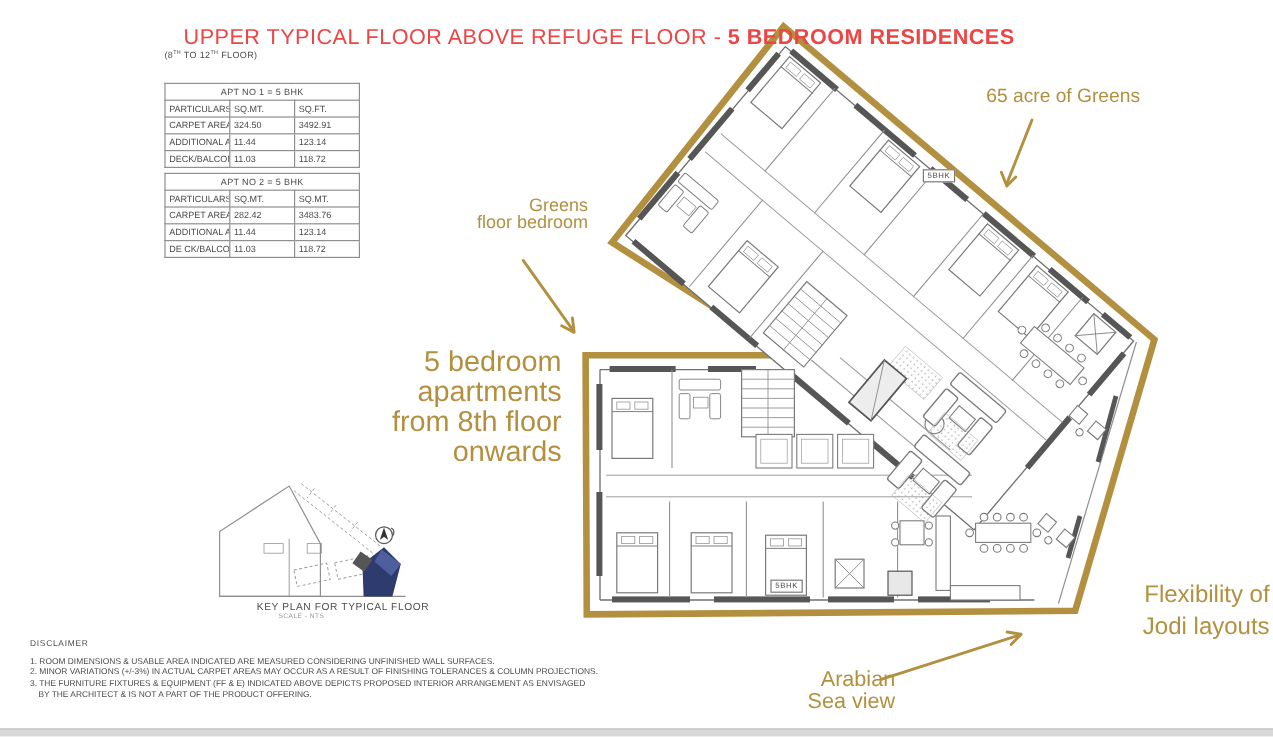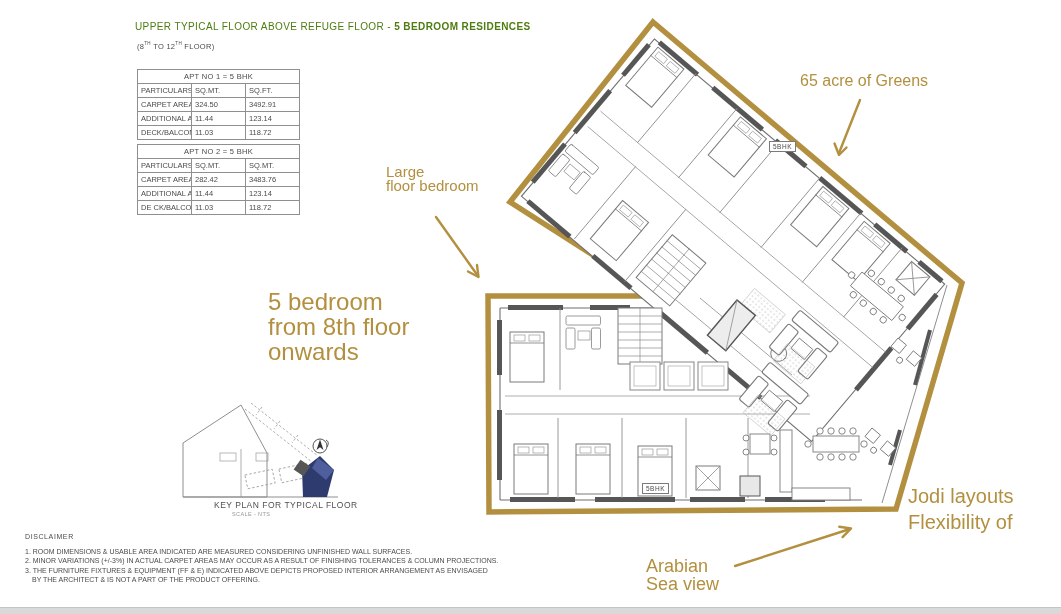--- a/index.html
+++ b/index.html
@@ -1,31 +1,31 @@
 <!DOCTYPE html>
 <html><head>
 <meta charset="utf-8">
 <style>
   html,body{margin:0;padding:0;background:#fff;}
   .canvas{position:relative;width:1061px;height:614px;background:#ffffff;overflow:hidden;
           font-family:"Liberation Sans", sans-serif;color:#3a3a3a;}
   .abs{position:absolute;}
   .plan-svg{position:absolute;left:0;top:0;width:1061px;height:614px;}
-  .page-title{left:135px;top:21px;font-size:10px;letter-spacing:.4px;color:#4d7c0f;white-space:nowrap;}
+  .page-title{left:153px;top:21px;font-size:18px;letter-spacing:.4px;color:#ef4444;white-space:nowrap;}
   .page-title b{font-weight:700;}
   .subtitle{left:137px;top:41px;font-size:7.5px;color:#4a4a4a;letter-spacing:.3px;}
   .subtitle sup{font-size:4.5px;vertical-align:super;}
   .area-table{border-collapse:collapse;background:#fff;table-layout:fixed;width:163px;}
   .area-table td,.area-table th{border:1px solid #8f8f8f;font-size:7.5px;font-weight:400;
       color:#4a4a4a;padding:1px 3px;text-align:left;white-space:nowrap;overflow:hidden;height:11px;}
   .area-table .t-title{text-align:center;letter-spacing:.3px;}
   .tbl1{left:137px;top:69px;}
   .tbl2{left:137px;top:144px;}
   .col-part{width:96px;} .col-mt{width:29px;} .col-ft{width:32px;}
-  .gold-note{color:#B3903F;text-align:left;}
+  .gold-note{color:#B3903F;text-align:right;}
   .note-greens{left:800px;top:72px;width:150px;font-size:16px;}
   .note-plates{left:386px;top:165px;width:104px;font-size:15px;line-height:14px;}
   .note-5bed{left:268px;top:289px;width:200px;font-size:24px;line-height:25px;}
   .note-flex{left:908px;top:483px;width:150px;font-size:20px;line-height:26px;}
   .note-arab{left:646px;top:557px;width:100px;font-size:18px;line-height:18px;}
   .bhk-label{border:1px solid #7a7a7a;background:#fff;font-size:6.5px;color:#4a4a4a;
              letter-spacing:.5px;padding:1px 3px;line-height:7px;}
   .bhk-upper{left:769px;top:141px;} .bhk-lower{left:642px;top:483px;}
   .keyplan-title{left:214px;top:500px;width:150px;text-align:left;font-size:8.5px;
                  letter-spacing:.5px;color:#4f4f4f;}
@@ -335,31 +335,32 @@
     <tr>
       <td>DE CK/BALCONY AREA</td>
       <td>11.03</td>
       <td>118.72</td>
     </tr>
   </tbody>
     </table>
 
   <div class="abs gold-note note-greens">65 acre of Greens</div>
   <div class="abs gold-note note-plates">
-    <div>Large</div>
+    <div>Greens</div>
     <div>floor bedroom</div>
   </div>
   <div class="abs gold-note note-5bed">
     <div>5 bedroom</div>
+    <div>apartments</div>
     <div>from 8th floor</div>
     <div>onwards</div>
   </div>
   <div class="abs gold-note note-flex">
+    <div>Flexibility of</div>
     <div>Jodi layouts</div>
-    <div>Flexibility of</div>
   </div>
   <div class="abs gold-note note-arab">
     <div>Arabian</div>
     <div>Sea view</div>
   </div>
 
   <div class="abs bhk-label bhk-upper">5BHK</div>
   <div class="abs bhk-label bhk-lower">5BHK</div>
 
   <div class="abs keyplan-title">KEY PLAN FOR  TYPICAL FLOOR</div>

